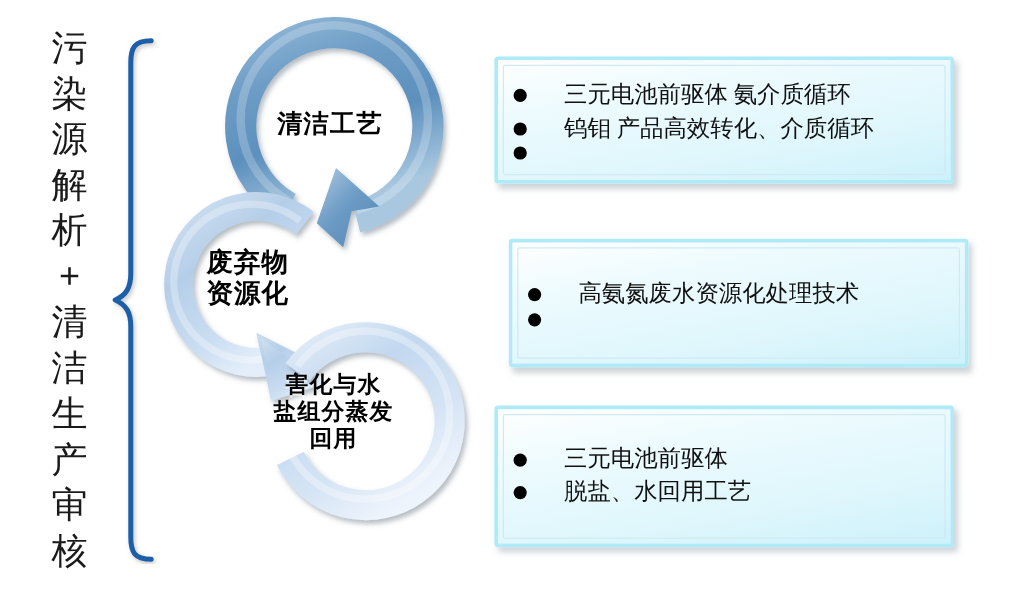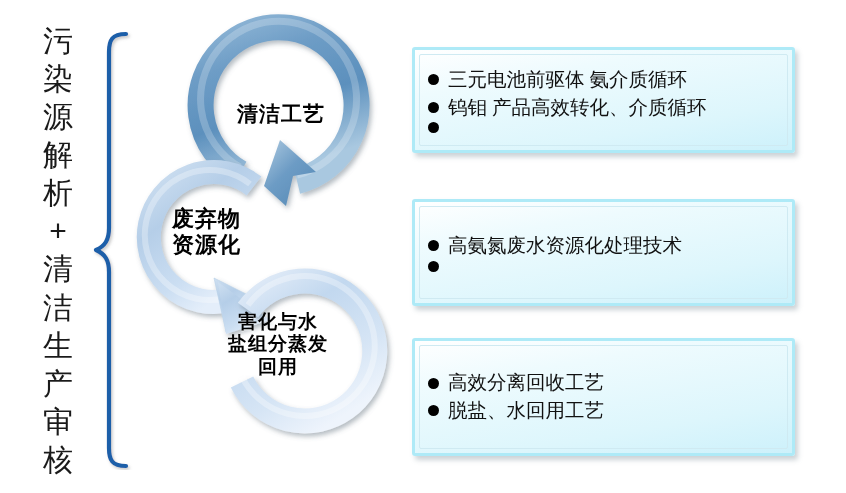--- a/index.html
+++ b/index.html
@@ -104,27 +104,28 @@
     border: 1px solid #cfeaf2;
     border-radius: 2px;
     height: 100%;
     box-sizing: border-box;
     padding: 4px 6px 4px 8px;
     display: flex;
     flex-direction: column;
     justify-content: center;
   }
   #info-box-1 { top: 47px;  height: 106px; }
-  #info-box-2 { top: 199px; height: 107px; }
+  #info-box-2 { top: 199px; height: 107px; margin-left: 12px; }
   #info-box-3 { top: 338px; height: 118px; }
 
   .bullet-row {
     display: flex;
     align-items: center;
     margin: 1px 0;
+    gap: 22px;
   }
   .bullet-dot {
     flex: 0 0 auto;
     width: 11px;
     height: 11px;
     border-radius: 50%;
     background: #000000;
     margin-right: 9px;
   }
   .bullet-text {
@@ -224,21 +225,21 @@
 
     <g filter="url(#ringShadow)">
 
       <path d="M 118 300
                A 70 70 0 1 1 112 372" fill="none" stroke="url(#gradRing3)" stroke-width="25" stroke-linecap="butt"></path>
       <path d="M 118 300
                A 70 70 0 1 1 112 372" fill="none" stroke="#ffffff" stroke-opacity="0.32" stroke-width="6" stroke-linecap="butt" transform="translate(0,-5)"></path>
     </g>
   </svg>
 
-  <div class="ring-label" id="ring-label-1" style="left:237px; top:91px;margin-top:11px;">
+  <div class="ring-label" id="ring-label-1" style="left:231px; top:91px;">
     <div>清洁工艺</div>
   </div>
 
   <div class="ring-label" id="ring-label-2" style="left:172px; top:206px;">
     <div>废弃物</div>
     <div>资源化</div>
   </div>
 
   <div class="ring-label" id="ring-label-3" style="left:228px; top:311px;">
     <div>害化与水</div>
@@ -271,21 +272,21 @@
       <div class="bullet-row">
         <span class="bullet-dot"></span>
       </div>
     </div>
   </div>
 
   <div class="info-box" id="info-box-3">
     <div class="info-box-inner">
       <div class="bullet-row">
         <span class="bullet-dot"></span>
-        <span class="bullet-text">高效分离回收工艺</span>
+        <span class="bullet-text">三元电池前驱体</span>
       </div>
       <div class="bullet-row">
         <span class="bullet-dot"></span>
         <span class="bullet-text">脱盐、水回用工艺</span>
       </div>
     </div>
   </div>
 
 </div>
 

